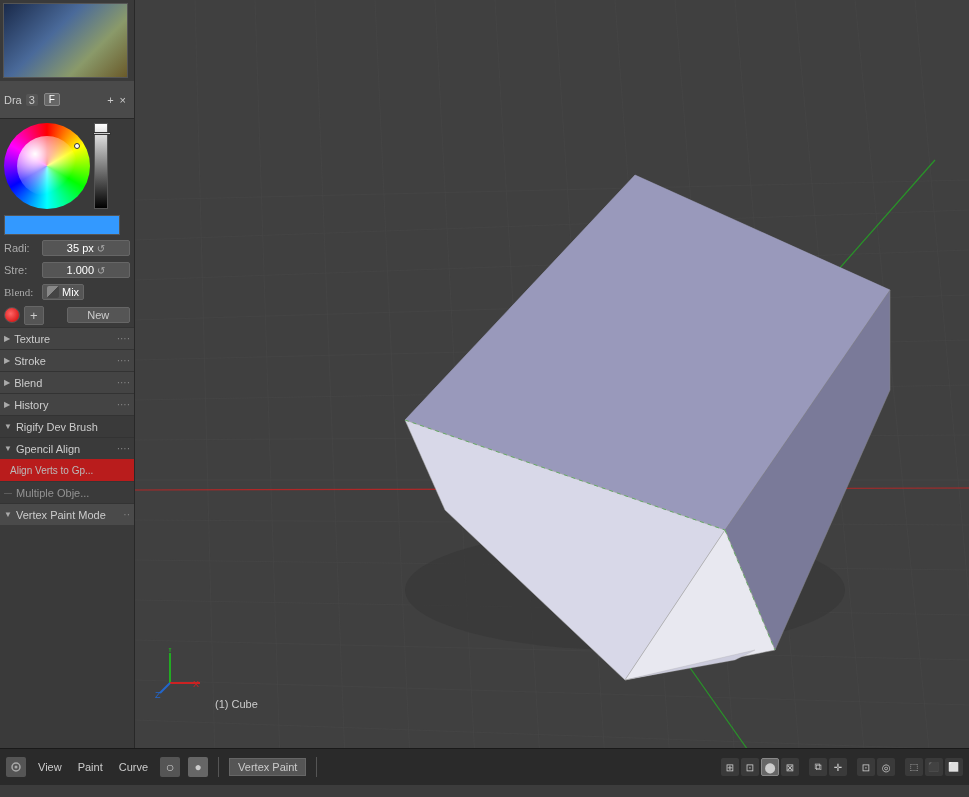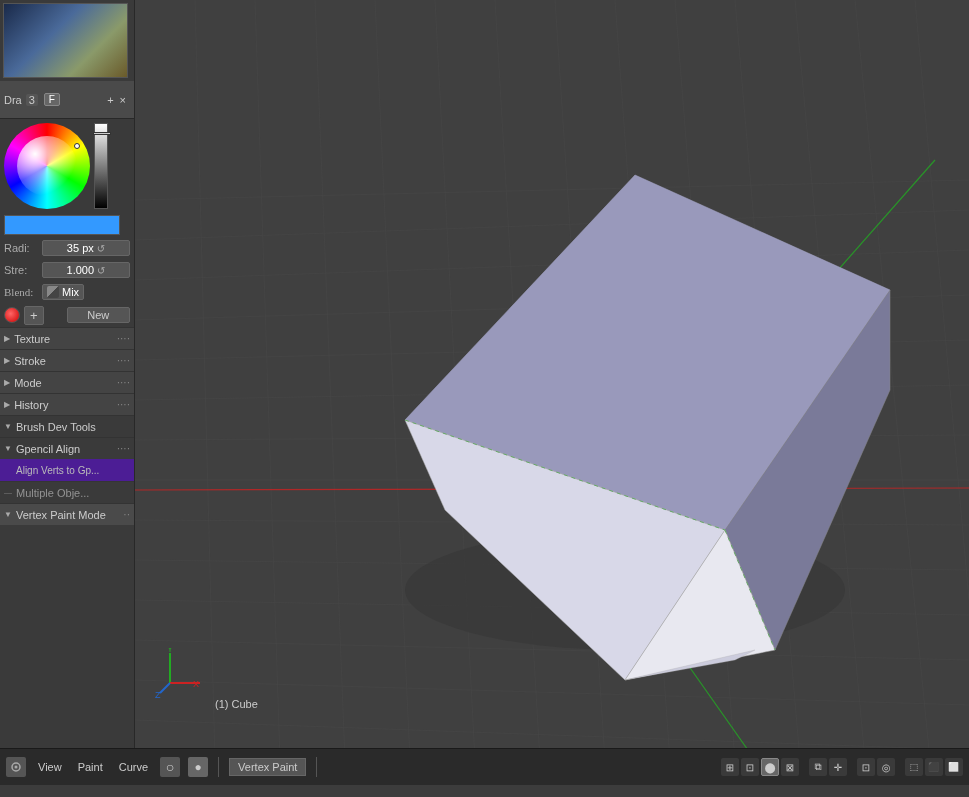--- a/index.html
+++ b/index.html
@@ -279,24 +279,24 @@
       height: 22px;
       background: #3a3a3a;
       border-top: 1px solid #333;
       cursor: pointer;
     }
 
     .gpencil-section {
       background: #3a3a3a;
     }
     .gpencil-inner {
-      padding: 2px 16px;
+      padding: 2px 10px;
       font-size: 10px;
       color: #bbb;
-      background: #4c1d95;
+      background: #b91c1c;
       height: 22px;
       display: flex;
       align-items: center;
       cursor: pointer;
     }
 
     .vertex-paint-section {
       display: flex;
       align-items: center;
       padding: 3px 4px;
@@ -467,33 +467,33 @@
   </div>
 
   <div class="section-header">
     <span class="section-arrow">▶</span>
     <span class="section-label">Stroke</span>
     <span class="section-dots">····</span>
   </div>
 
   <div class="section-header">
     <span class="section-arrow">▶</span>
-    <span class="section-label">Mode</span>
+    <span class="section-label">Blend</span>
     <span class="section-dots">····</span>
   </div>
 
   <div class="section-header">
     <span class="section-arrow">▶</span>
     <span class="section-label">History</span>
     <span class="section-dots">····</span>
   </div>
 
   <div class="section-header-alt">
     <span class="section-arrow">▼</span>
-    <span class="section-label">Brush Dev Tools</span>
+    <span class="section-label">Rigify Dev Brush</span>
   </div>
 
   <div class="section-header-alt gpencil-section">
     <span class="section-arrow">▼</span>
     <span class="section-label">Gpencil Align</span>
     <span class="section-dots">····</span>
   </div>
   <div class="gpencil-inner">
     <span>Align Verts to Gp...</span>
   </div>

